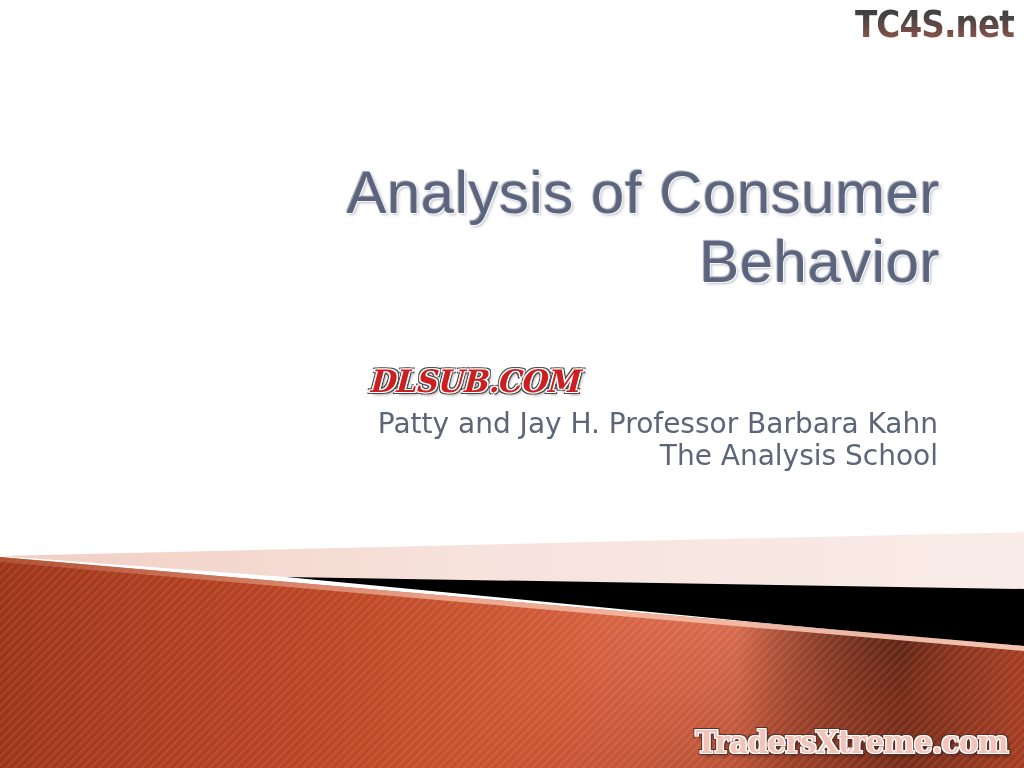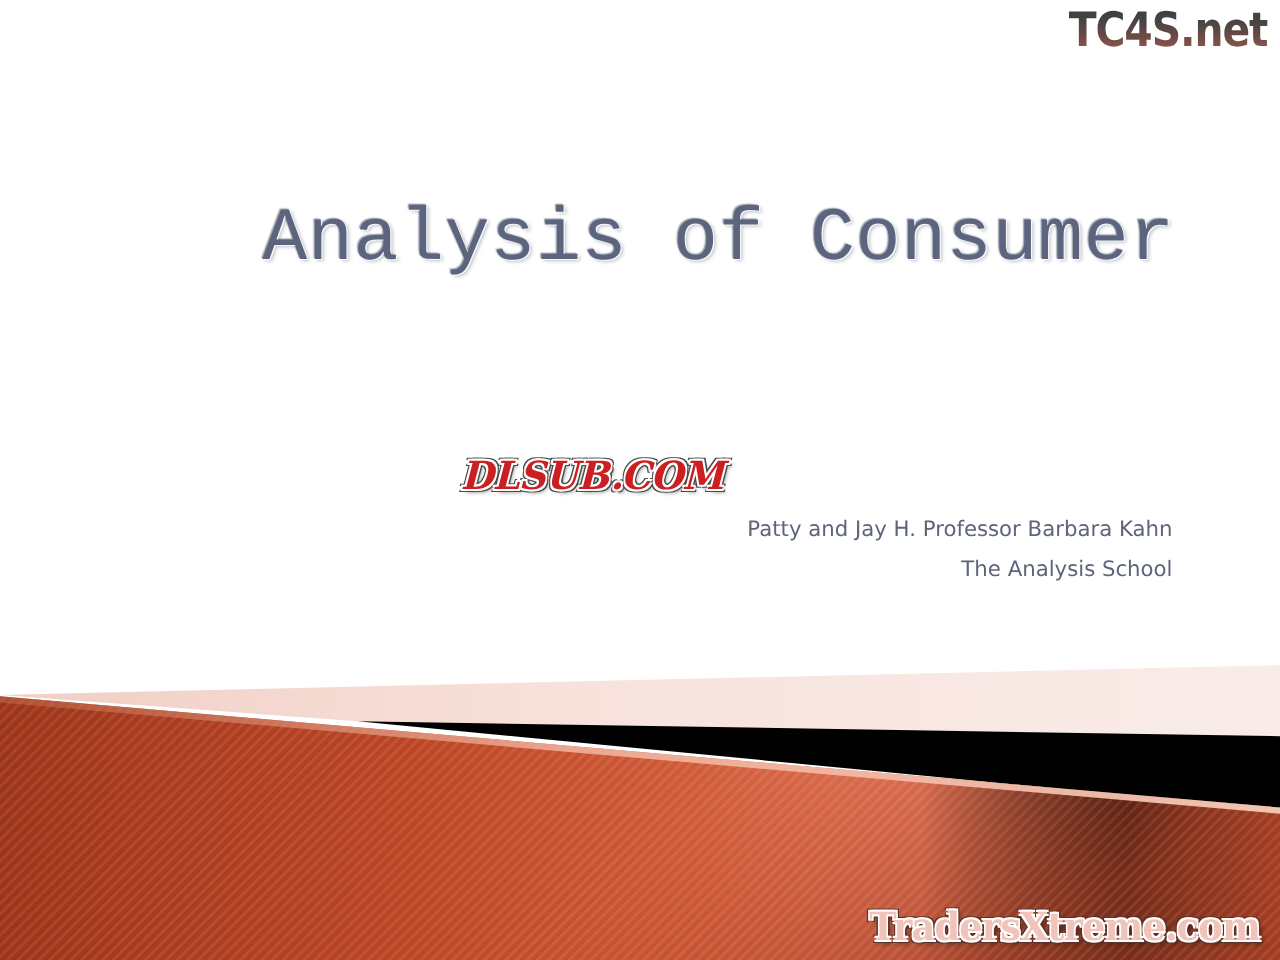--- a/index.html
+++ b/index.html
@@ -31,21 +31,21 @@
 
   
   .title-block {
     position: absolute;
     right: 84px;
     top: 158px;
     width: 860px;
     text-align: right;
   }
   .title-line {
-    font-family: Liberation Mono, monospace;
+    font-family: Liberation Sans, sans-serif;
     font-size: 60px;
     line-height: 69px;
     font-weight: 400;
     letter-spacing: 0.5px;
     color: #5c657d;
     white-space: nowrap;
     text-shadow:
        1px  1px 0 rgba(255,255,255,0.85),
       -1px -1px 1px rgba(40,48,70,0.45),
        2px  2px 3px rgba(90,100,125,0.40);
@@ -54,21 +54,21 @@
   
   .subtitle-block {
     position: absolute;
     right: 86px;
     top: 408px;
     width: 700px;
     text-align: right;
   }
   .subtitle-line {
     font-family: "DejaVu Sans", sans-serif;
-    font-size: 17px;
+    font-size: 28px;
     line-height: 32px;
     font-weight: 400;
     color: #5d6579;
     white-space: nowrap;
   }
 
   
   .wm-tc4s {
     position: absolute;
     right: 10px;
@@ -189,20 +189,21 @@
 
     <polygon points="0,557 1024,646 1024,768 0,768" fill="url(#orangeGrad)"></polygon>
     <polygon points="0,557 1024,646 1024,768 0,768" fill="url(#orangeGrad2)"></polygon>
     <polygon points="0,557 1024,646 1024,768 0,768" fill="url(#stripes)"></polygon>
 
     <polygon points="0,557 1024,646 1024,651 0,562" fill="url(#edgeHi)"></polygon>
   </svg>
 
   <div class="title-block">
     <div class="title-line">Analysis of Consumer</div>
+    <div class="title-line">Behavior</div>
   </div>
 
   <div class="subtitle-block">
     <div class="subtitle-line">Patty and Jay H. Professor Barbara Kahn</div>
     <div class="subtitle-line">The Analysis School</div>
   </div>
 
   <div class="wm-tc4s">TC4S.net</div>
 
   <div class="wm-dlsub">DLSUB.COM</div>

